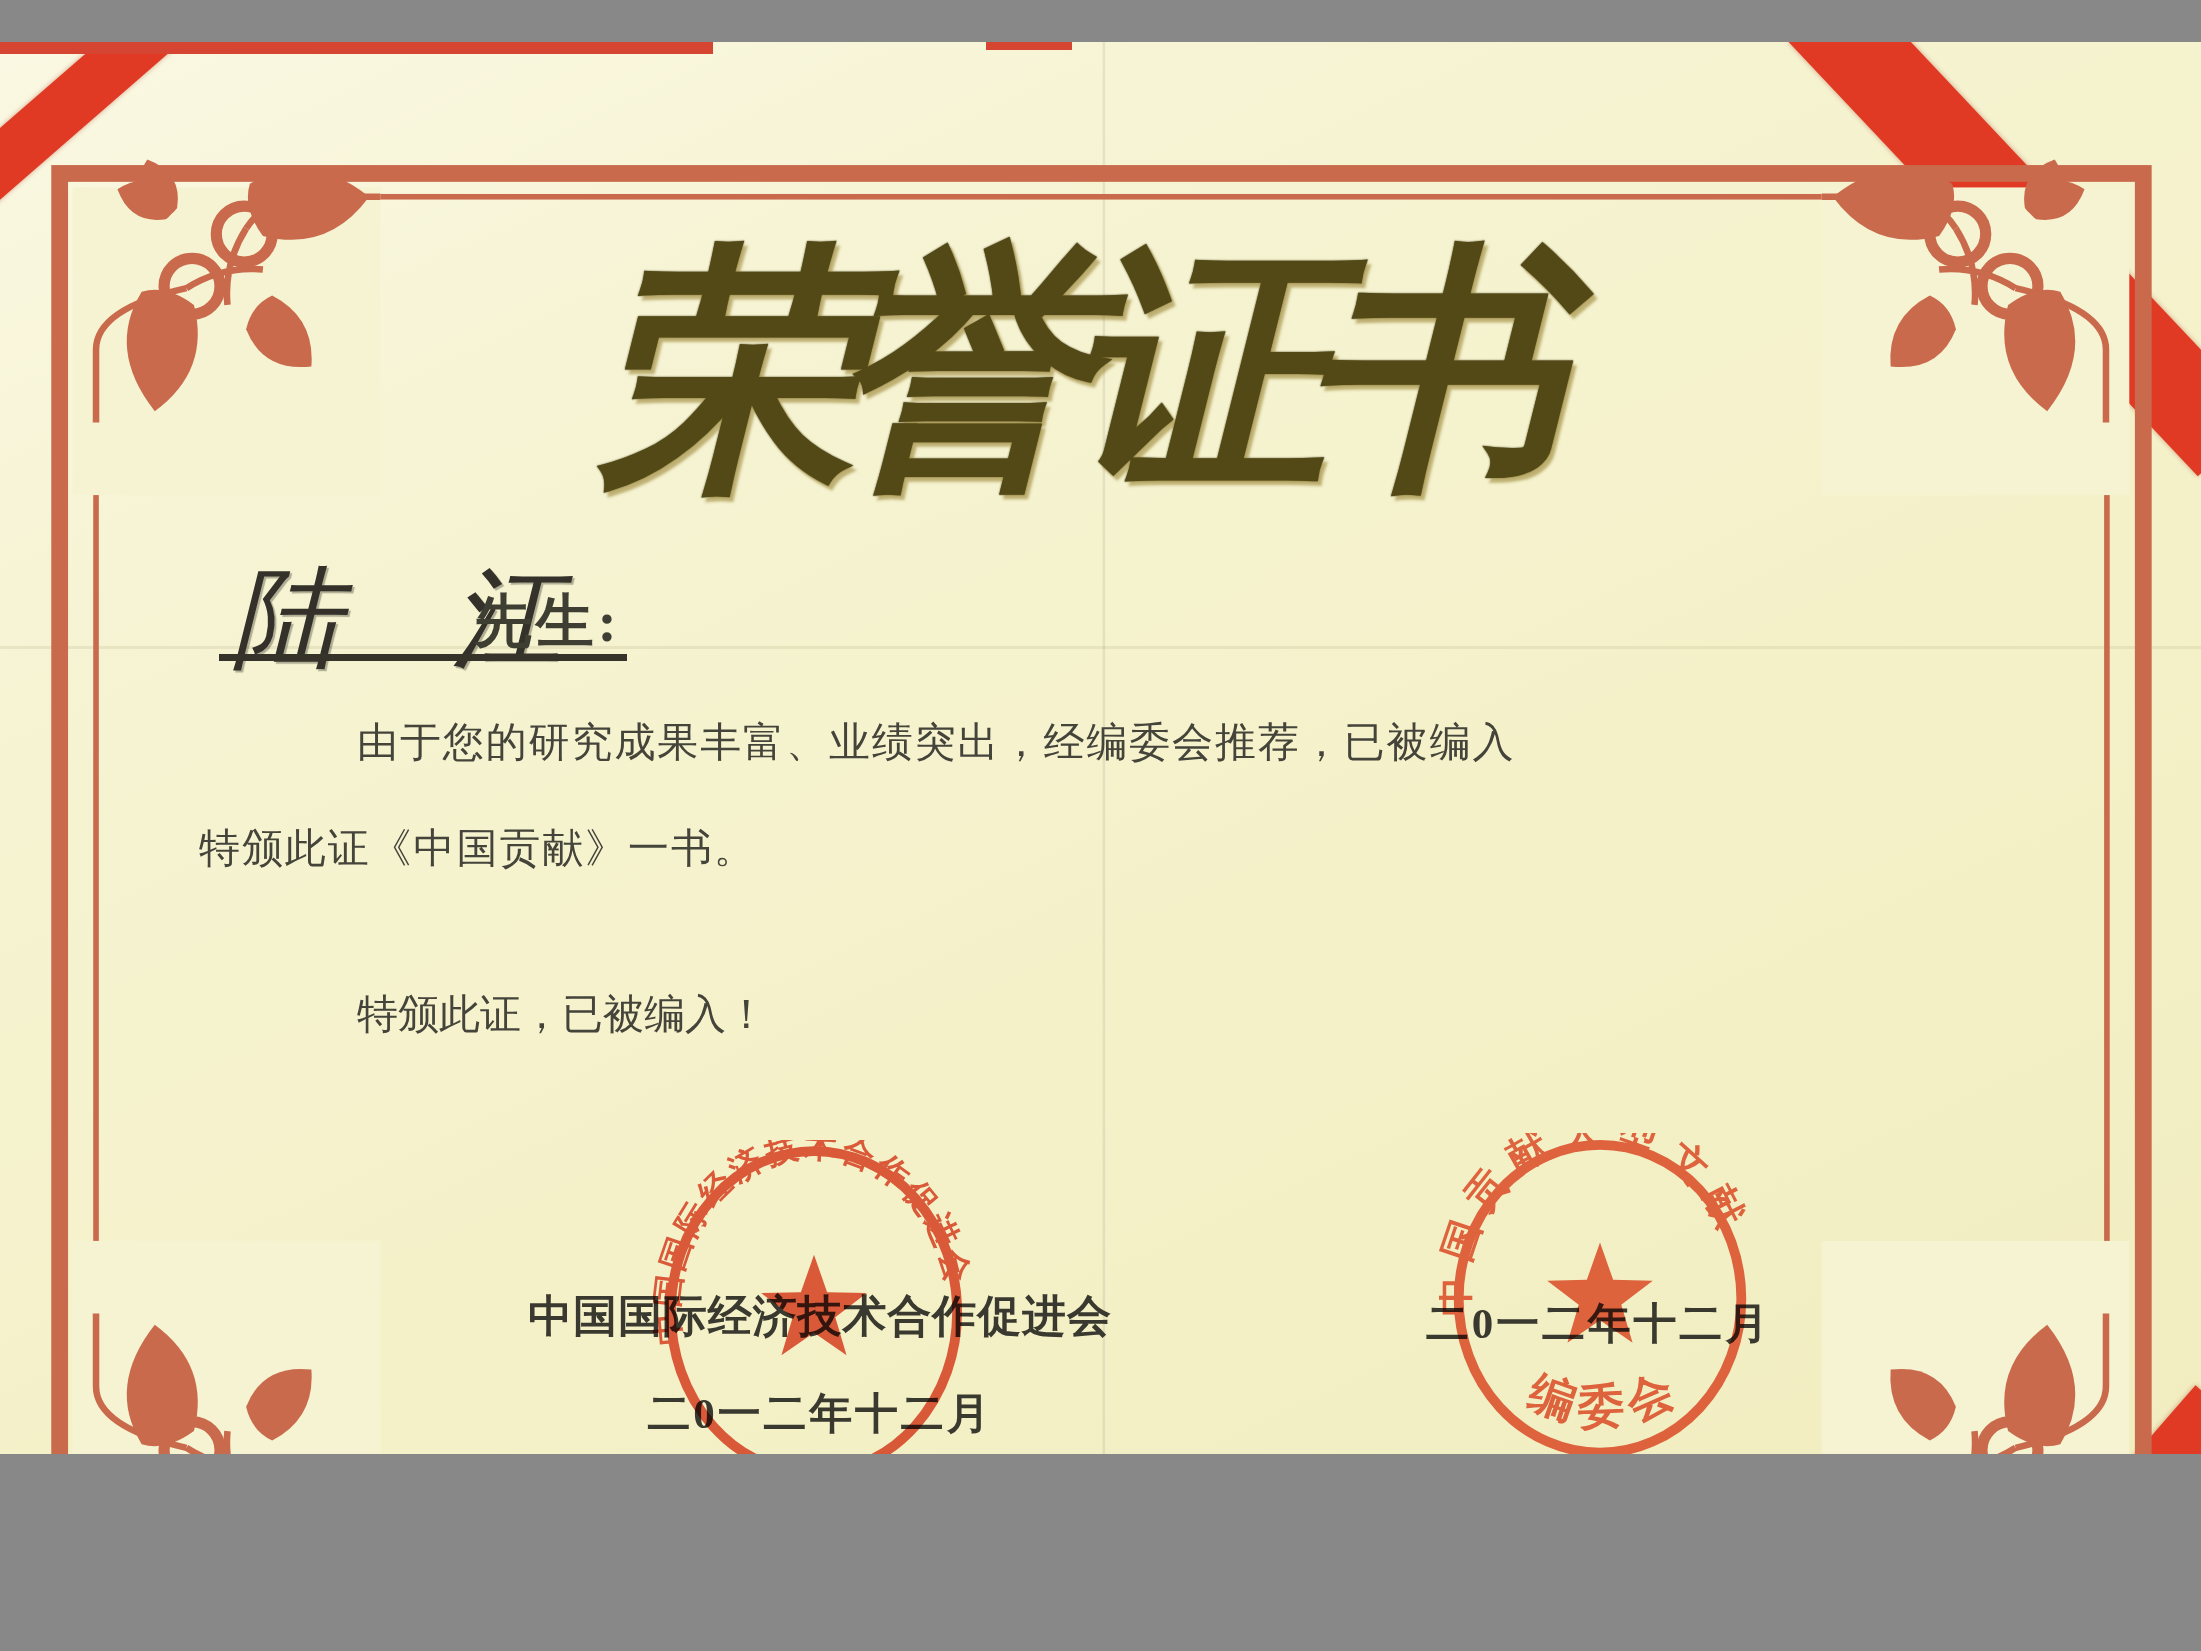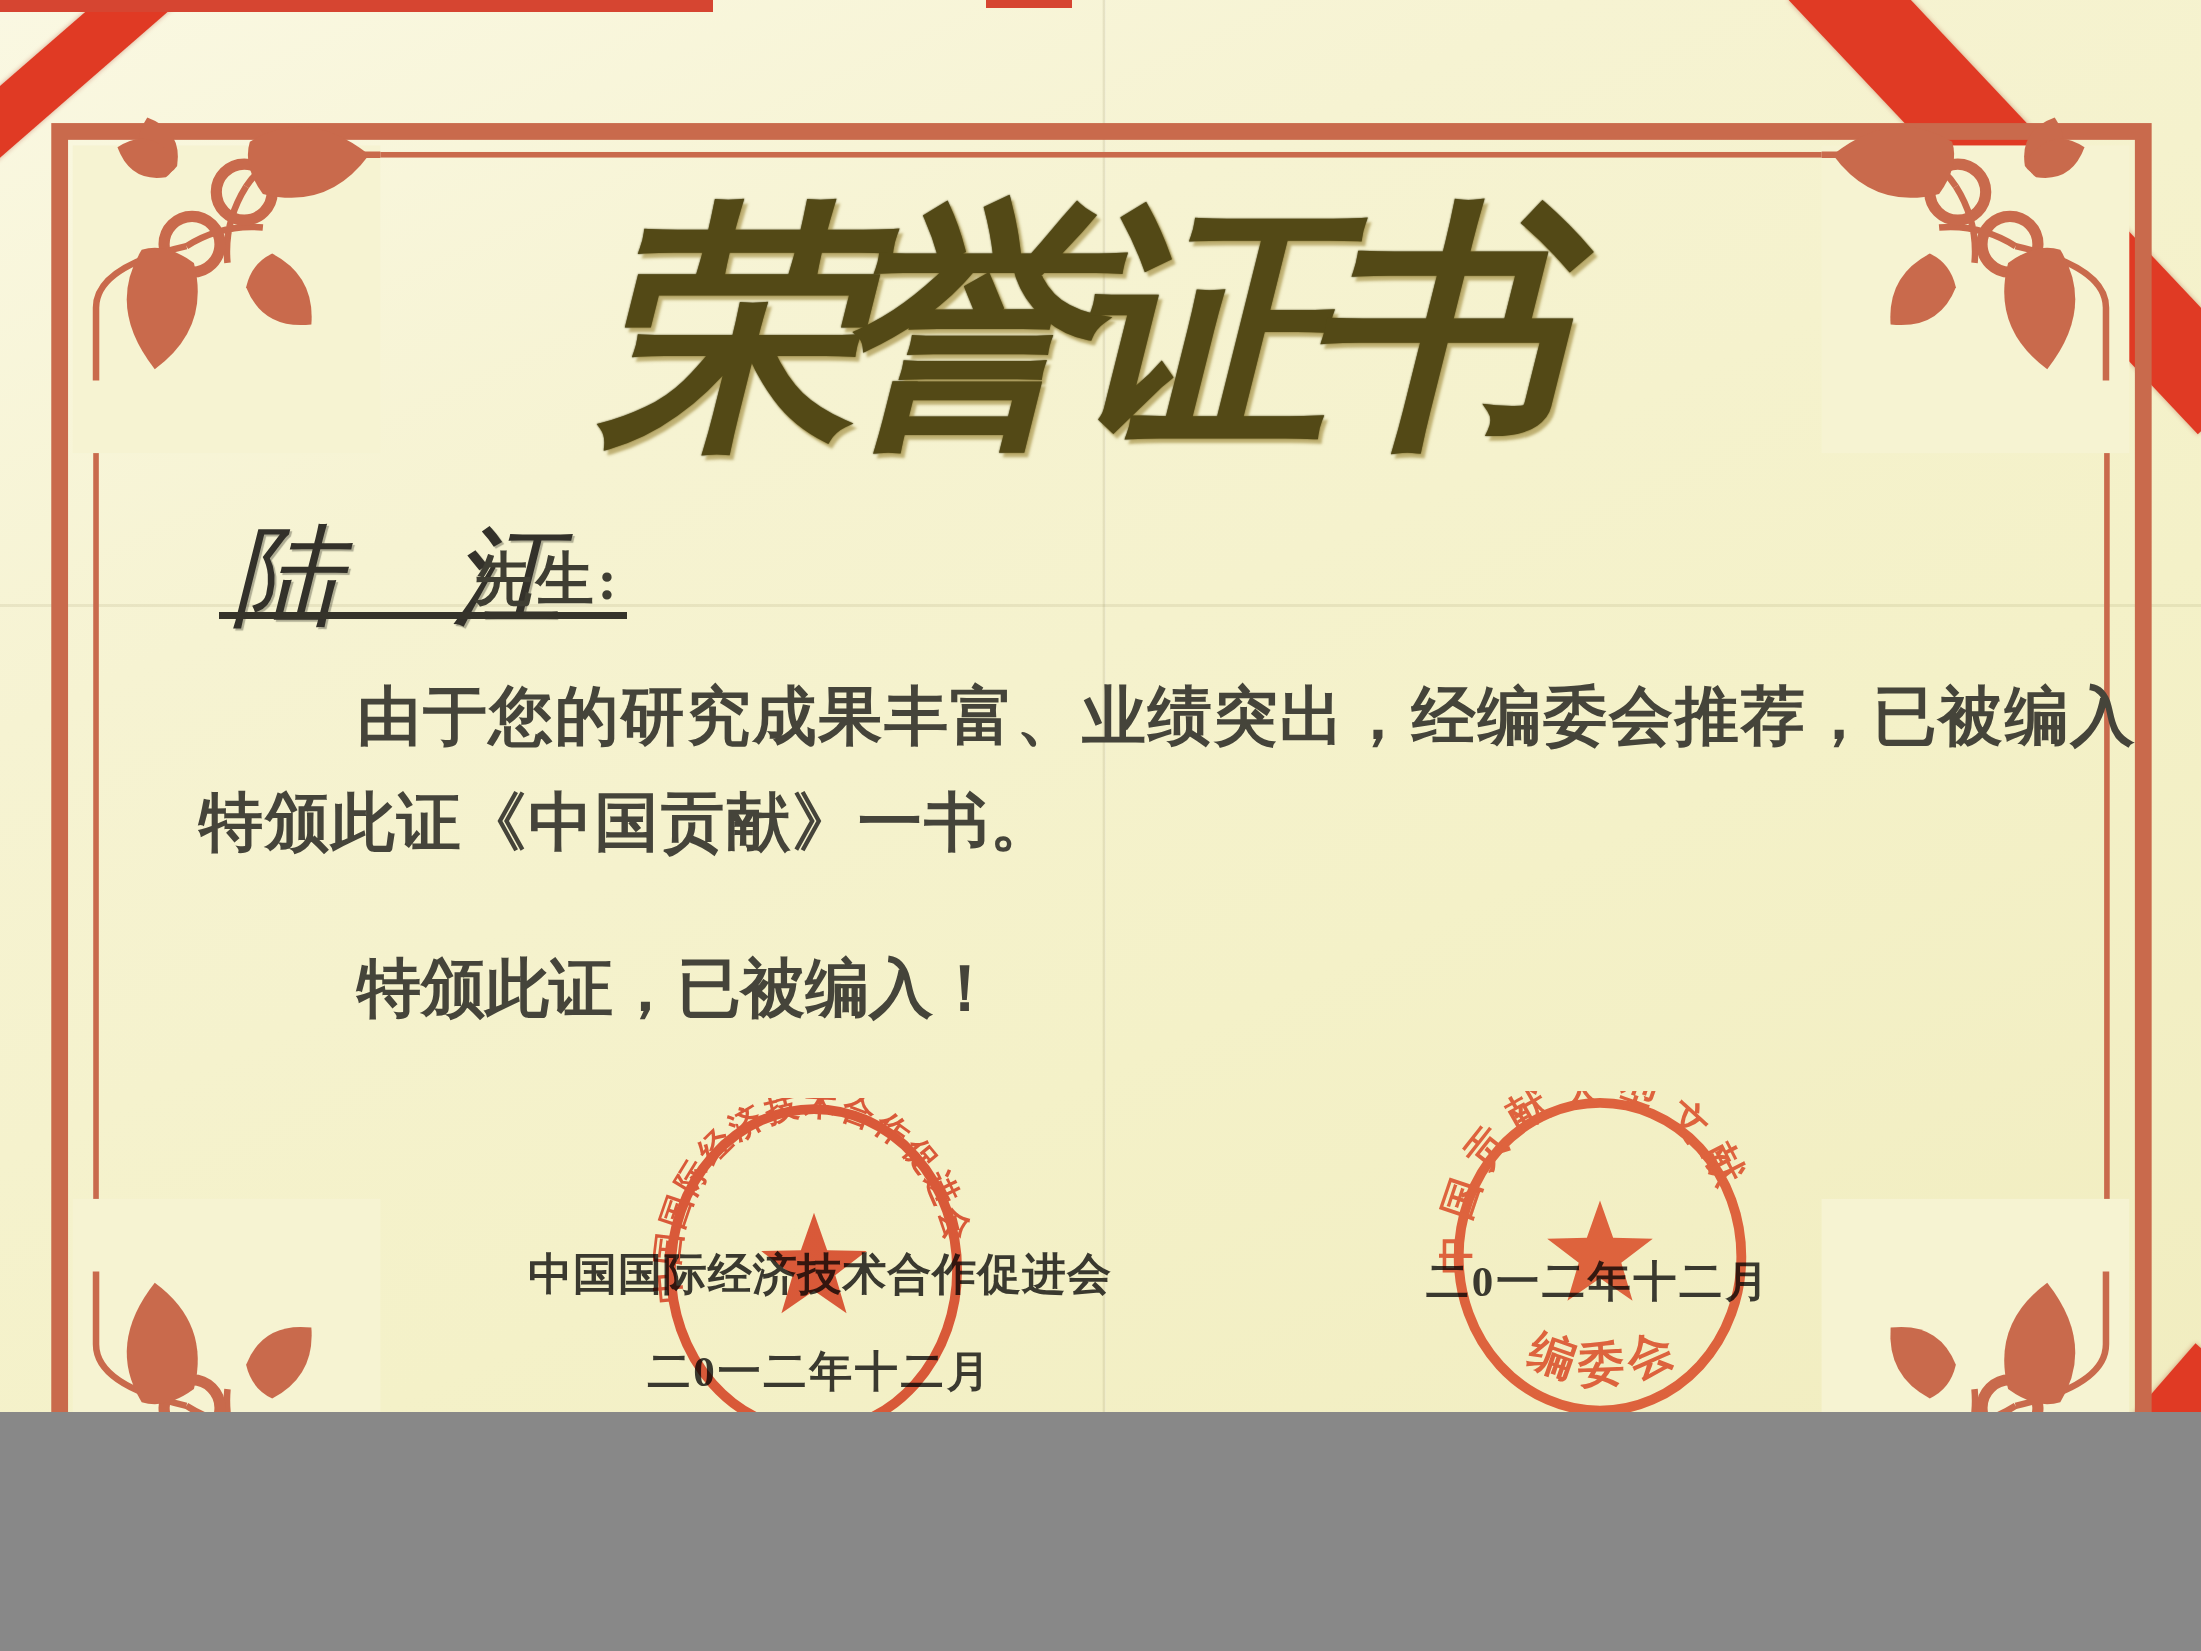--- a/index.html
+++ b/index.html
@@ -2,20 +2,21 @@
 <html style="font-size:15px"><head>
 <meta charset="utf-8">
 <style>
   html,body{margin:0;padding:0;background:#888;}
   .page{
     position:relative;
     width:2202px;height:1412px;
     overflow:hidden;
     background:linear-gradient(155deg,#faf8e2 0%,#f6f3d2 30%,#f4f1c8 65%,#f1edc0 100%);
     font-family:"Liberation Serif","DejaVu Serif",serif;
+    margin-top:42px;
   }
   
   .crease-v{position:absolute;left:1102px;top:0;width:3.7px;height:1652px;
     background:linear-gradient(90deg,rgba(140,130,90,0) 0%,rgba(140,130,90,.22) 50%,rgba(255,255,255,.25) 100%);}
   .crease-h{position:absolute;left:0;top:604px;width:2202px;height:2.8px;background:rgba(150,140,95,.14);}
   .speck{position:absolute;left:289px;top:401px;width:8.4px;height:15px;border-radius:4.7px;background:#27aec2;}
   
   .ribbon{position:absolute;background:#e03a24;box-shadow:0 0 5.6px rgba(160,30,10,.4);}
   .ribbon.tl{width:354px;height:54px;left:-107px;top:34px;transform:rotate(-41deg);}
   .ribbon.tr{width:597px;height:89px;left:1727px;top:142px;transform:rotate(46.7deg);}
@@ -39,22 +40,22 @@
     font-size:110px;font-weight:normal;font-style:italic;color:#33312a;
     font-family:"DejaVu Serif","Liberation Serif",serif;white-space:nowrap;
     text-shadow:1.9px 1.9px 0.9px rgba(40,40,30,.35);
   }
   .honorific{
     position:absolute;z-index:3;left:474px;top:541px;
     font-size:58px;font-weight:bold;color:#3f3e33;white-space:nowrap;letter-spacing:3.7px;
   }
   .name-underline{position:absolute;z-index:3;left:219px;top:612px;width:408px;height:6.5px;background:#35332a;}
   .body-line{
-    position:absolute;z-index:3;font-size:64px;color:#45443a;white-space:nowrap;letter-spacing:1.9px;
-    font-weight:700;
+    position:absolute;z-index:3;font-size:41px;color:#45443a;white-space:nowrap;letter-spacing:1.9px;
+    font-weight:400;
   }
   .body-line.l1{left:357px;top:673px;}
   .body-line.l2{left:199px;top:779px;}
   .body-line.closing{left:357px;top:945px;letter-spacing:0;}
   .sig-block{position:absolute;z-index:3;text-align:center;color:#3a392f;}
   .sig-block.left{left:503px;top:1245px;width:634px;}
   .sig-block.right{left:1370px;top:1214px;width:457px;}
   .sig-org{font-size:44px;font-weight:bold;white-space:nowrap;letter-spacing:0.9px;}
   .sig-date{font-size:43px;font-weight:bold;white-space:nowrap;margin-top:39px;letter-spacing:2.8px;}
   

